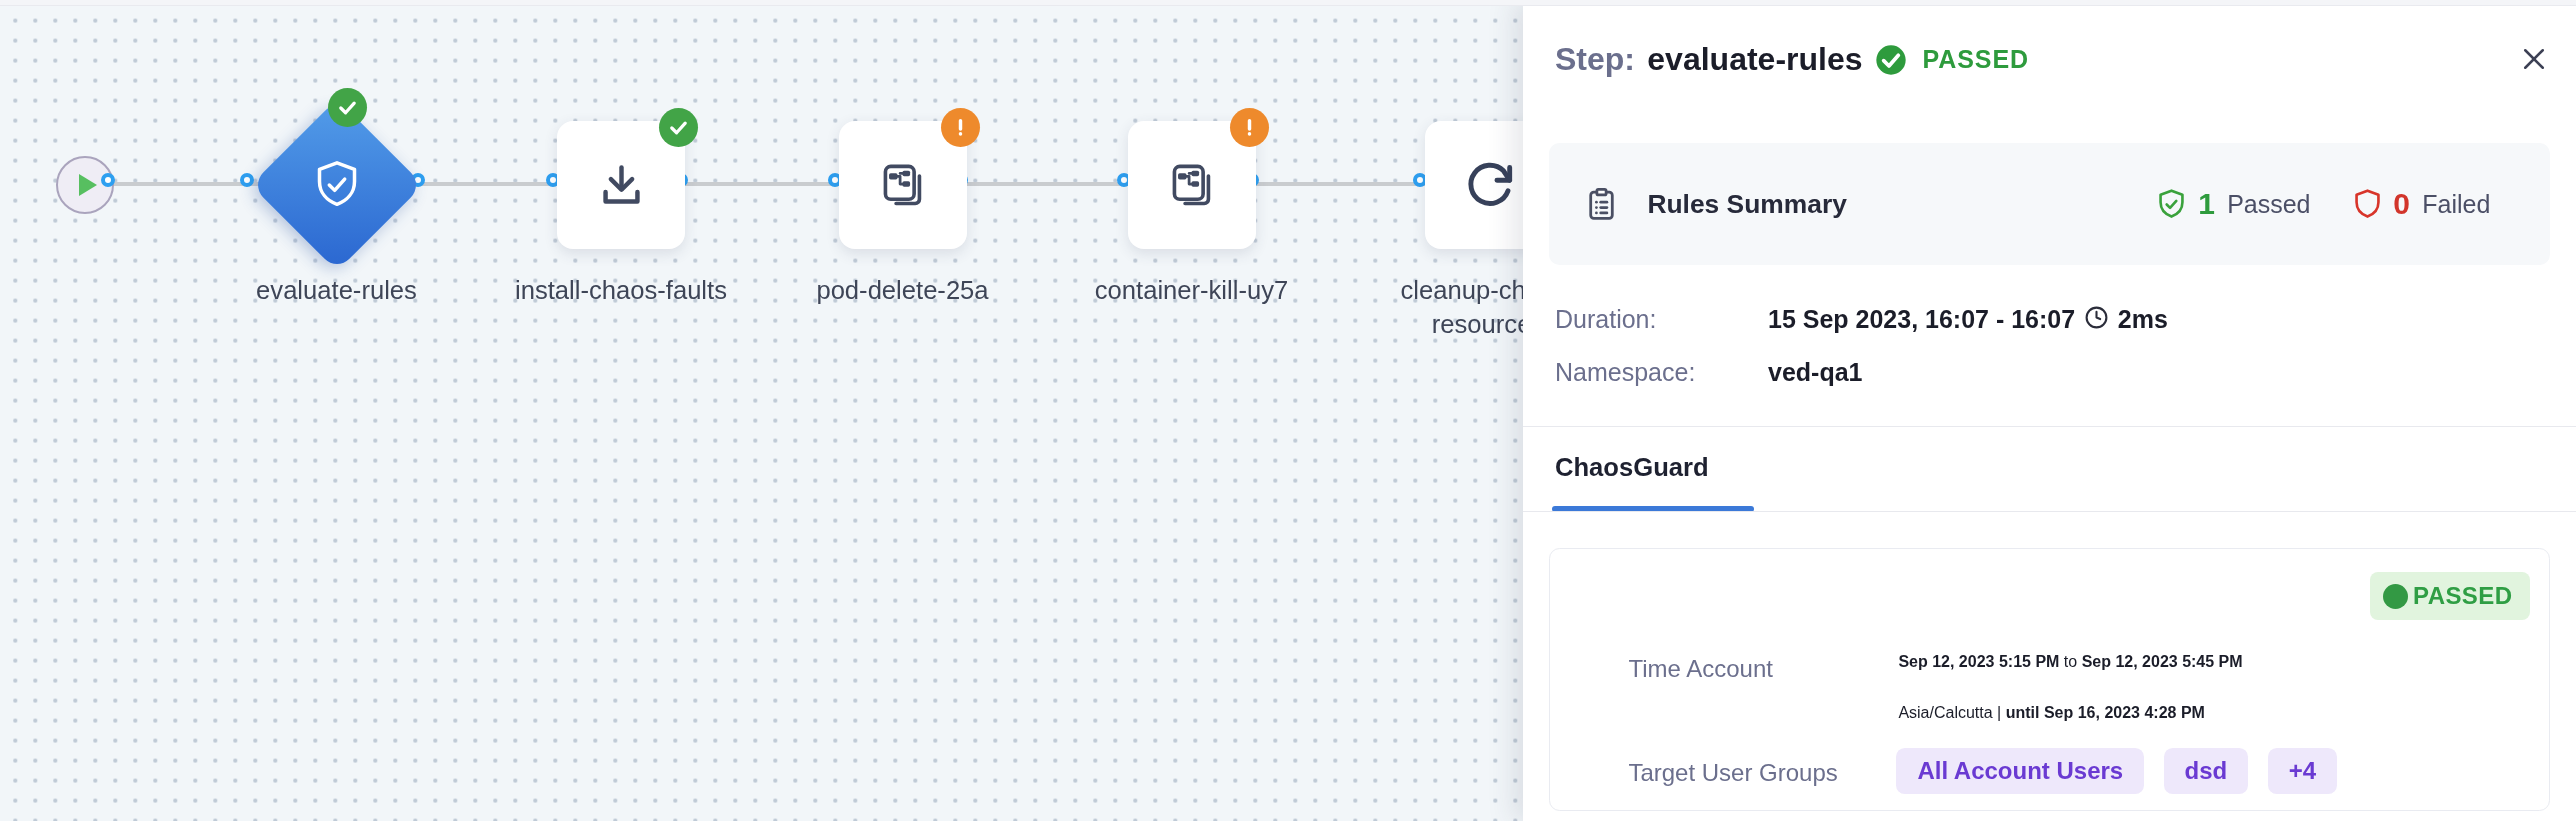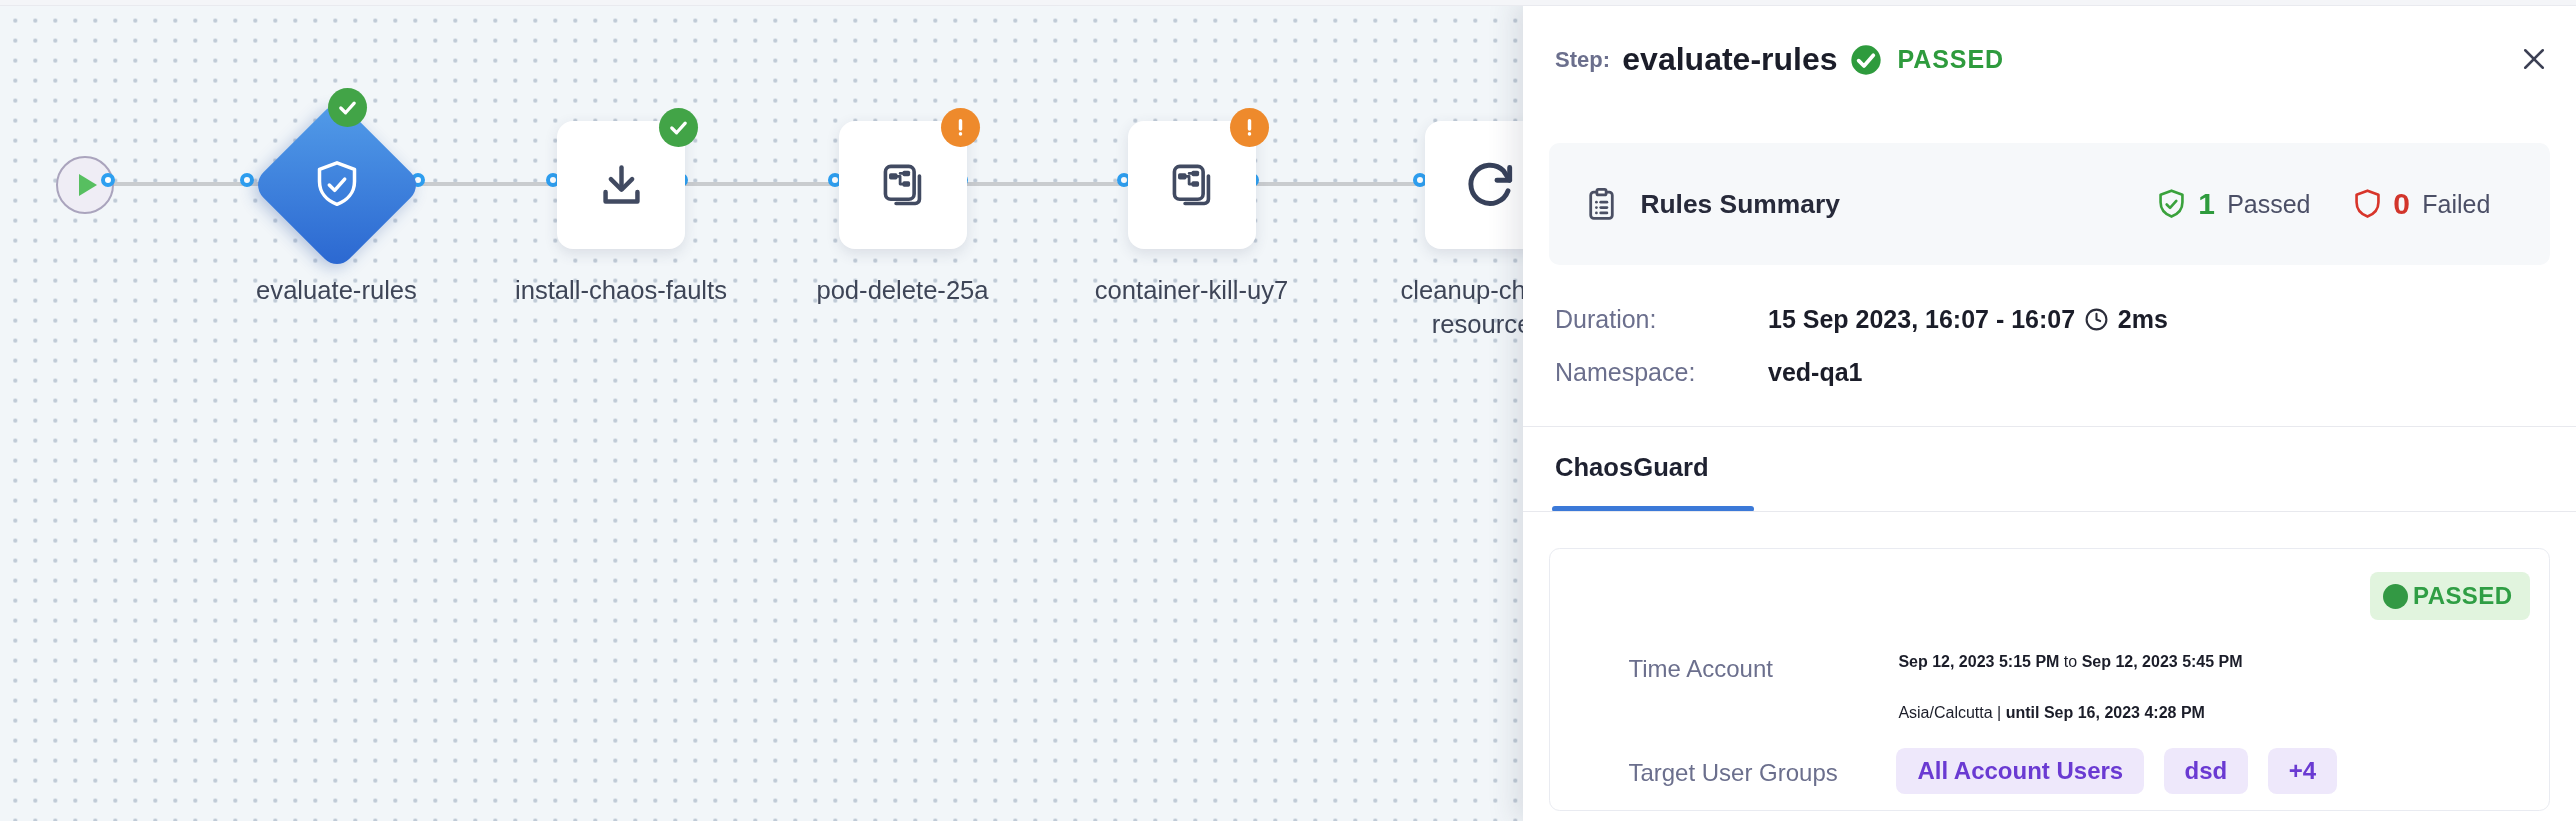--- a/index.html
+++ b/index.html
@@ -51,43 +51,43 @@
     font-size:25.6px; line-height:34px; color:#3e4557; }
   .node-label.narrow { width:212px; }
   .node-label.wide { width:291px; }
 
   
   .panel { position:absolute; left:1523px; top:0; width:1053px; height:822px;
     background:#ffffff; box-shadow:-8.8px 0 26.4px rgba(40,50,70,.12); z-index:20; }
 
   .panel-header { position:absolute; left:32px; top:41px;
     display:flex; align-items:center; gap:12.3px; }
-  .ph-prefix { font-size:22px; font-weight:bold; color:#6b6f8d;text-align:center; }
+  .ph-prefix { font-size:32px; font-weight:bold; color:#6b6f8d;text-align:center; }
   .ph-name { font-size:32px; font-weight:bold; color:#1b1d29; }
   .ph-status { font-size:25px; font-weight:bold; color:#2e9b3d; letter-spacing:0.9px; margin-left:3.5px; }
   .close-btn { position:absolute; right:25px; top:41px; width:35px; height:35px;
     display:flex; align-items:center; justify-content:center; cursor:pointer; }
 
   .rules-bar { position:absolute; left:26.4px; top:143px; width:1001px; height:122px;
     background:#f6f8fa; border-radius:10.6px;
     display:flex; align-items:center; justify-content:space-between;
     padding:0 60px 0 34px; }
-  .rules-left { display:flex; align-items:center; gap:20px; }
+  .rules-left { display:flex; align-items:center; gap:27px; }
   .rules-title { font-size:26.4px; font-weight:bold; color:#272a3a; }
   .rules-right { display:flex; align-items:center; gap:39px; }
   .stat { display:flex; align-items:center; gap:8.8px; }
   .stat-num { font-size:30px; font-weight:bold; }
   .stat-num.green { color:#2e9b3d; }
   .stat-num.red { color:#d2352b; }
   .stat-label { font-size:25px; color:#4b4f66; margin-left:3.5px; }
 
   .meta-row { position:absolute; left:32px; display:flex; }
   .meta-label { width:213px; font-size:25px; color:#6b6f8d; }
   .meta-value { font-size:25px; font-weight:bold; color:#1b1d29;
-    display:flex; align-items:center; gap:8.8px; }
+    display:flex; gap:8.8px; }
   .row-duration { top:305px; }
   .row-namespace { top:358px; }
 
   .divider { position:absolute; left:0; width:1053px; height:0.9px; background:#e8e9ee; }
   .div-tabs-top { top:426px; }
   .div-tabs-bottom { top:511px; }
 
   .tab { position:absolute; left:32px; top:453px; font-size:25.6px; font-weight:bold;
     color:#1e2130; cursor:pointer; }
   .tab-underline { position:absolute; left:29px; top:506px; width:202px; height:6.2px;

